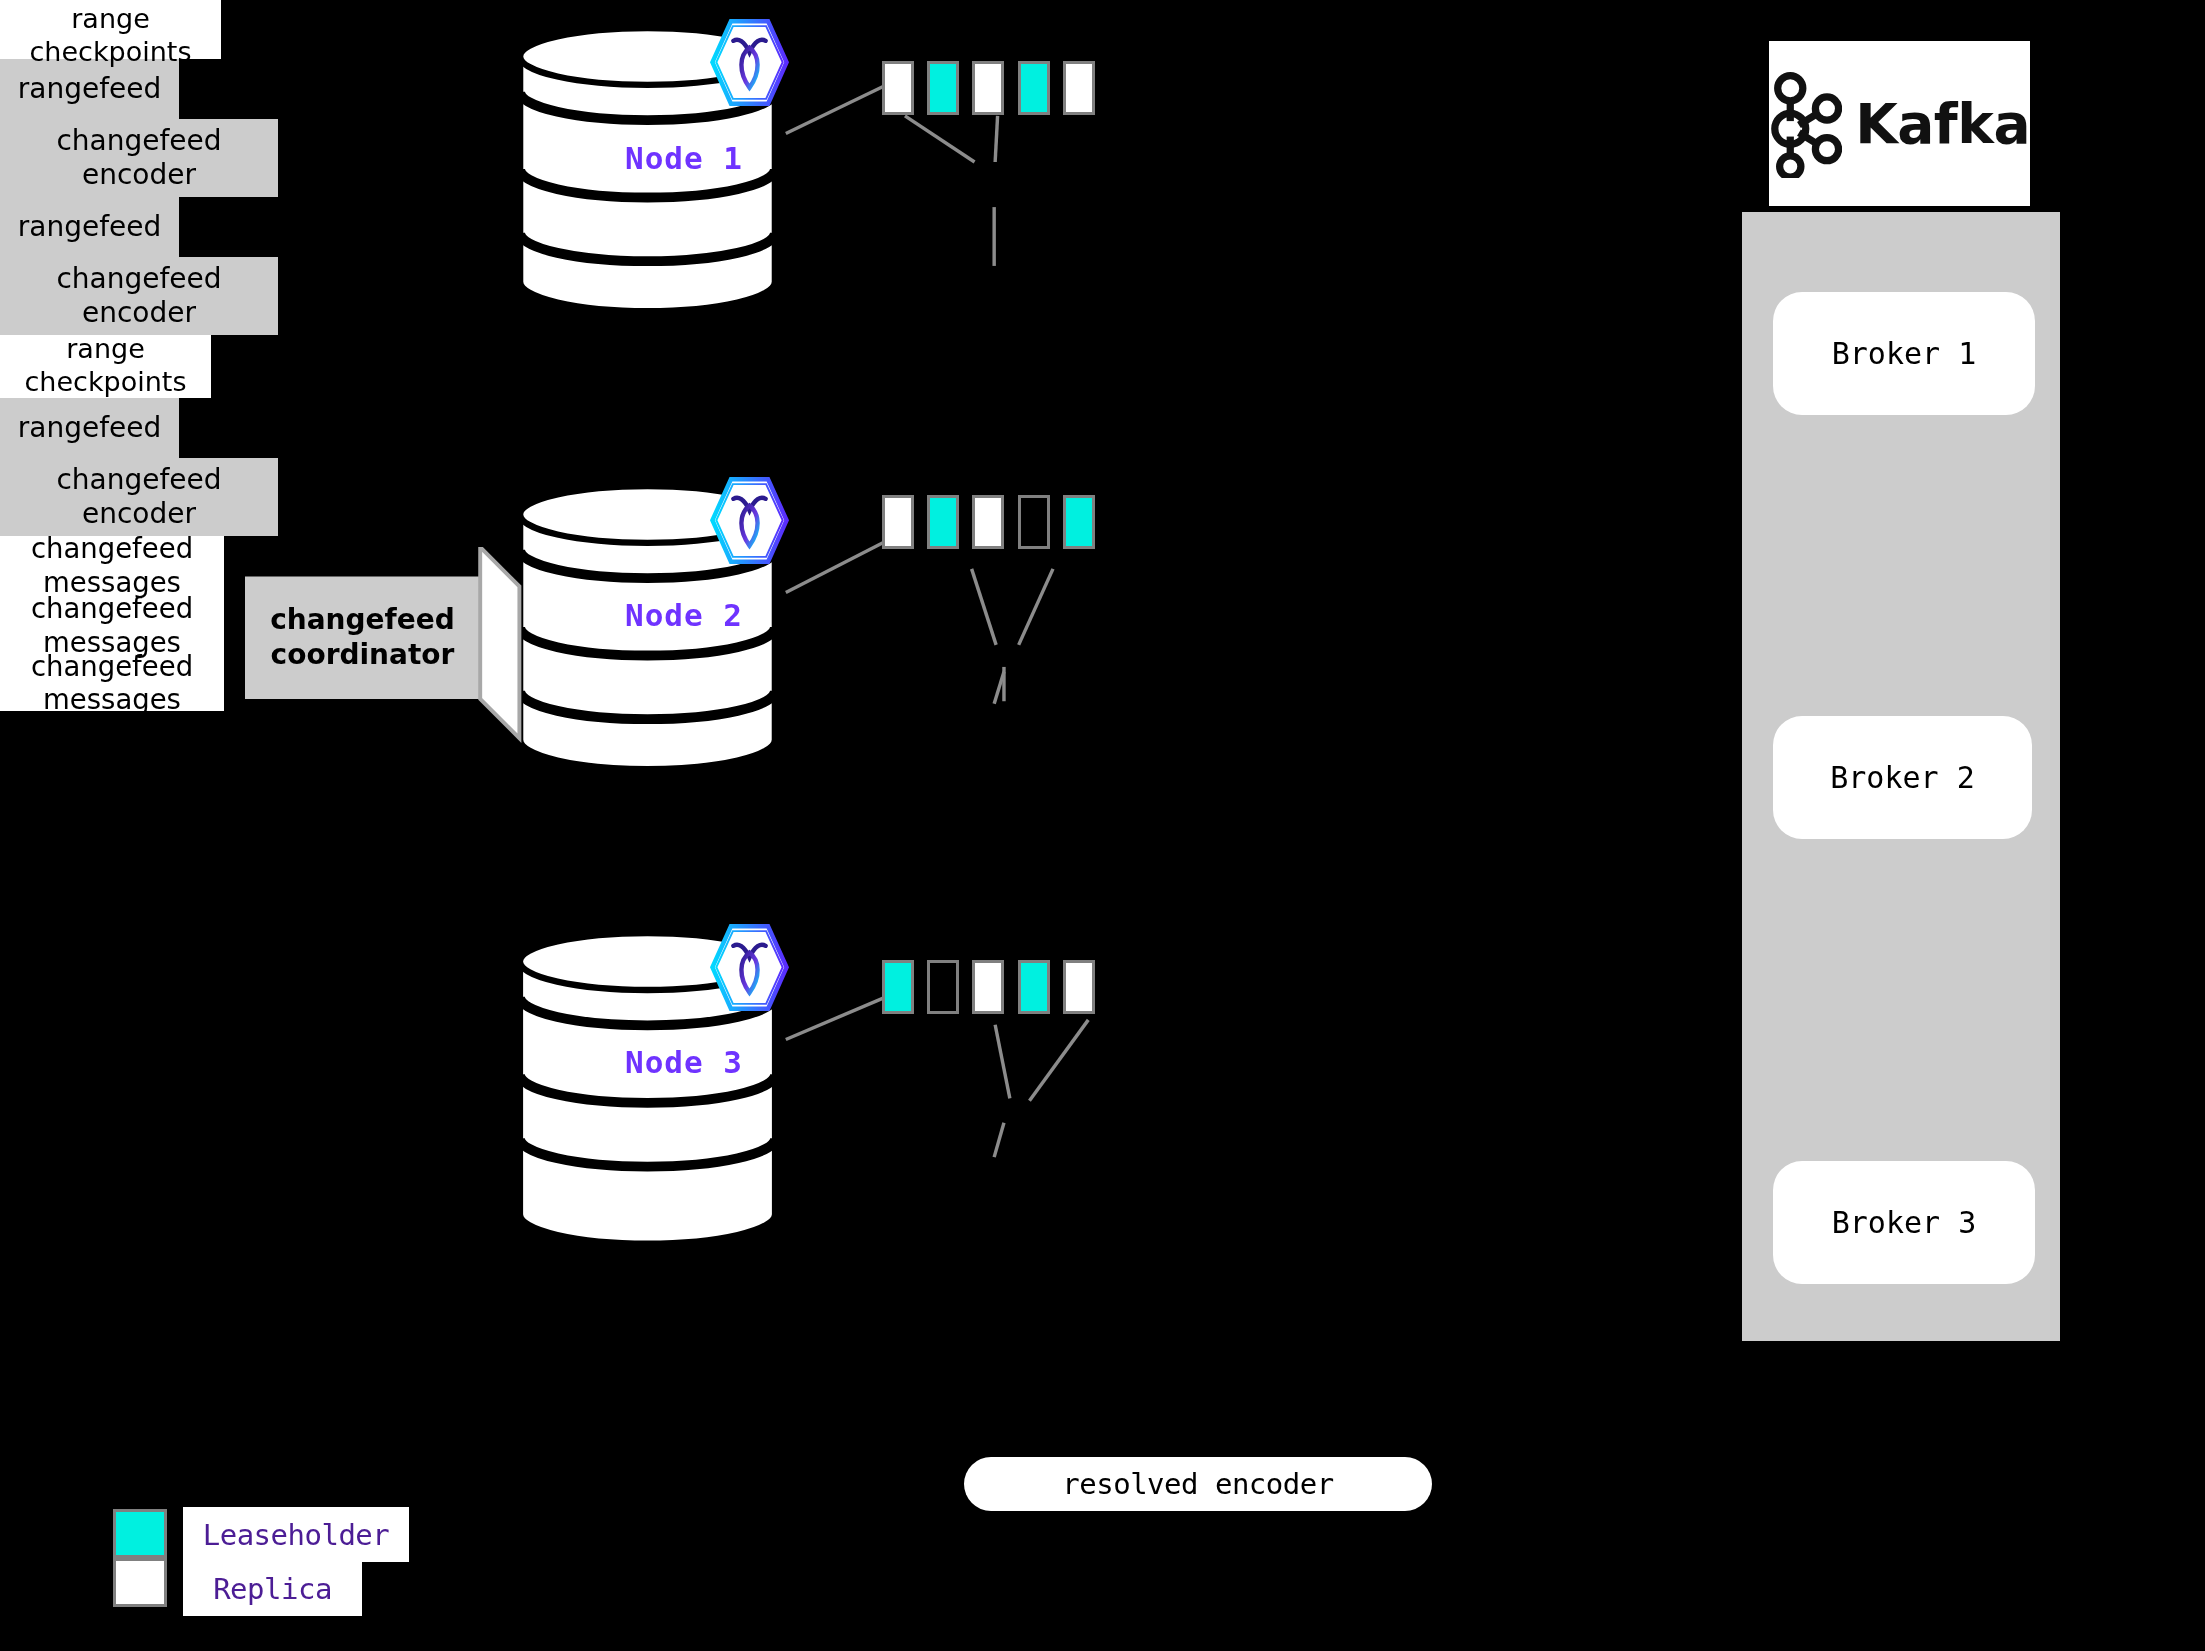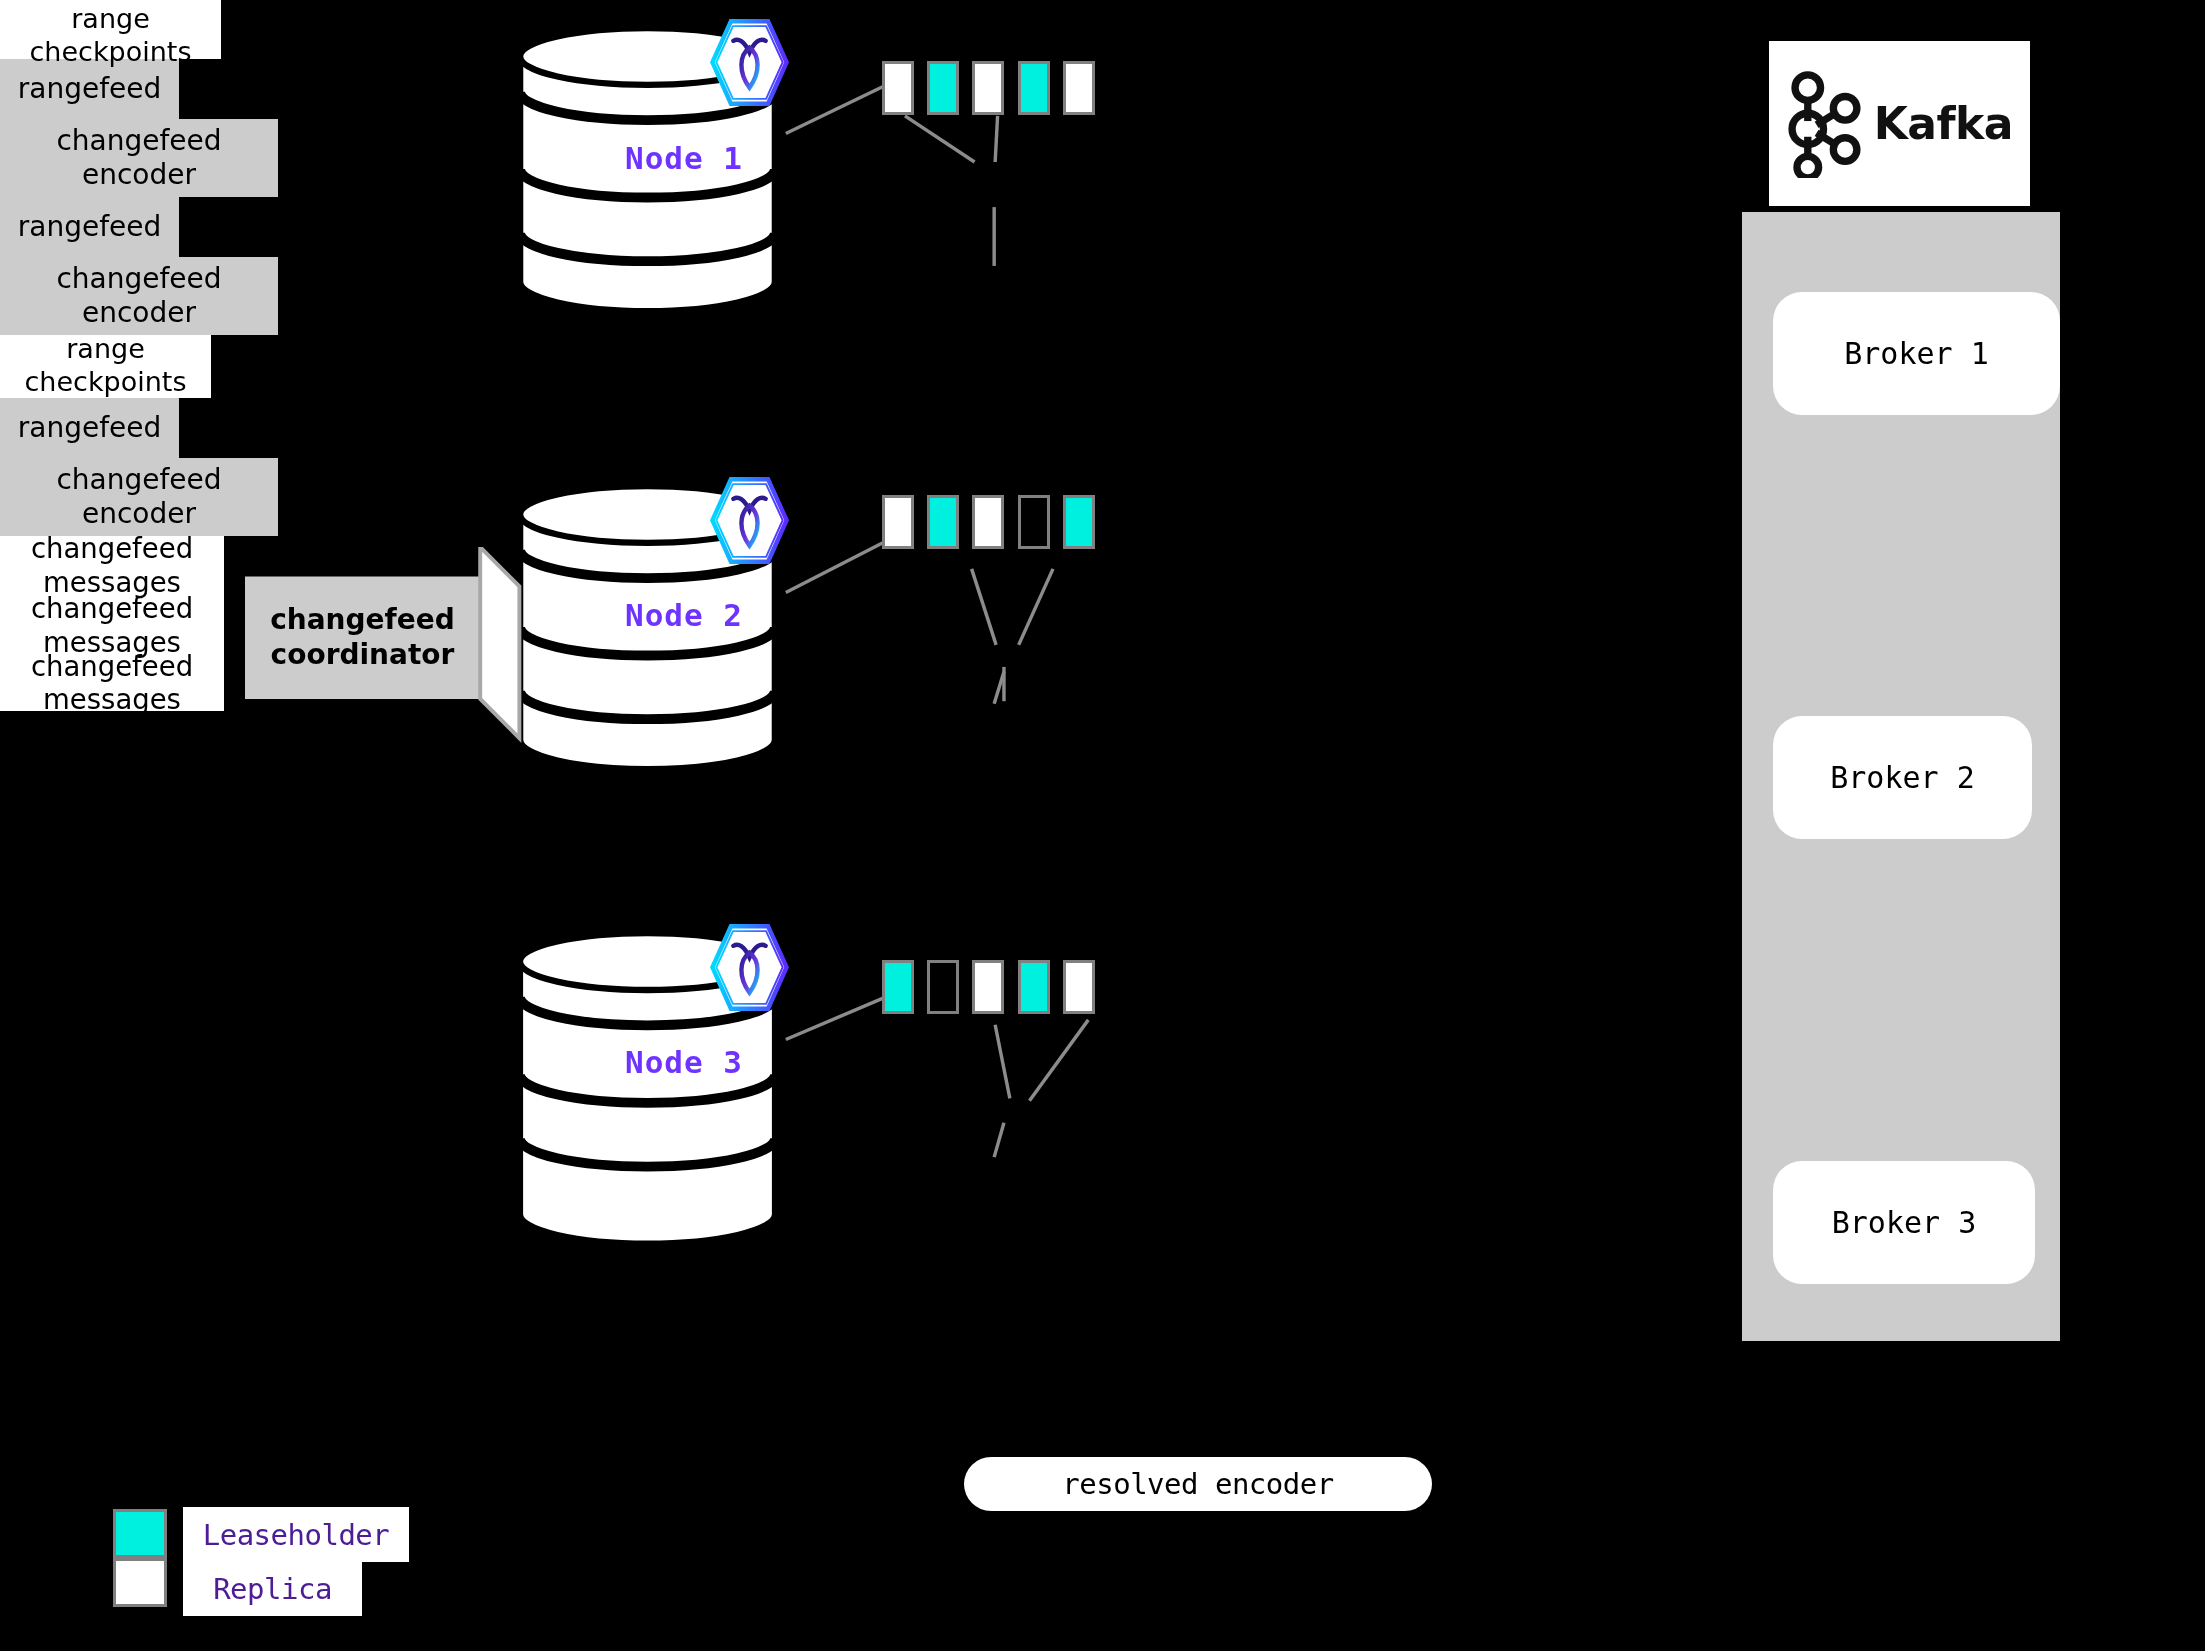--- a/index.html
+++ b/index.html
@@ -345,24 +345,24 @@
         <line x1="62" y1="128" x2="104" y2="154"></line>
       </g>
       <g fill="none" stroke="#111111" stroke-width="15">
         <circle cx="44" cy="36" r="26"></circle>
         <circle cx="44" cy="120" r="32"></circle>
         <circle cx="44" cy="198" r="22"></circle>
         <circle cx="120" cy="78" r="24"></circle>
         <circle cx="120" cy="162" r="24"></circle>
       </g>
     </svg>
-    <span class="kafka-word" style="font-size:44px;">Kafka</span>
-  </div>
-
-  <div class="broker" style="left:1773px; top:292px; width:287px; height:123px; font-size:30px;">Broker 1</div>
+    <span class="kafka-word" style="font-size:55px;">Kafka</span>
+  </div>
+
+  <div class="broker" style="left:1773px; top:292px; width:262px; height:123px; font-size:30px;">Broker 1</div>
   <div class="broker" style="left:1773px; top:716px; width:259px; height:123px; font-size:30px;text-align:right;">Broker 2</div>
   <div class="broker" style="left:1773px; top:1161px; width:262px; height:123px; font-size:30px;">Broker 3</div>
 
   <div class="capsule" style="left:964px; top:1457px; width:468px; height:54px; font-size:29px;">resolved encoder</div>
 
   <div class="legend-swatch" style="left:113px; top:1509px; width:54px; height:49px; background:#00f0e0;"></div>
   <div class="legend-swatch" style="left:113px; top:1558px; width:54px; height:49px; background:#ffffff;"></div>
 
   <div class="legend-label" style="left:183px; top:1507px; width:226px; height:55px; font-size:29px;">Leaseholder</div>
   <div class="legend-label" style="left:183px; top:1562px; width:179px; height:54px; font-size:29px;text-align:center;">Replica</div>

